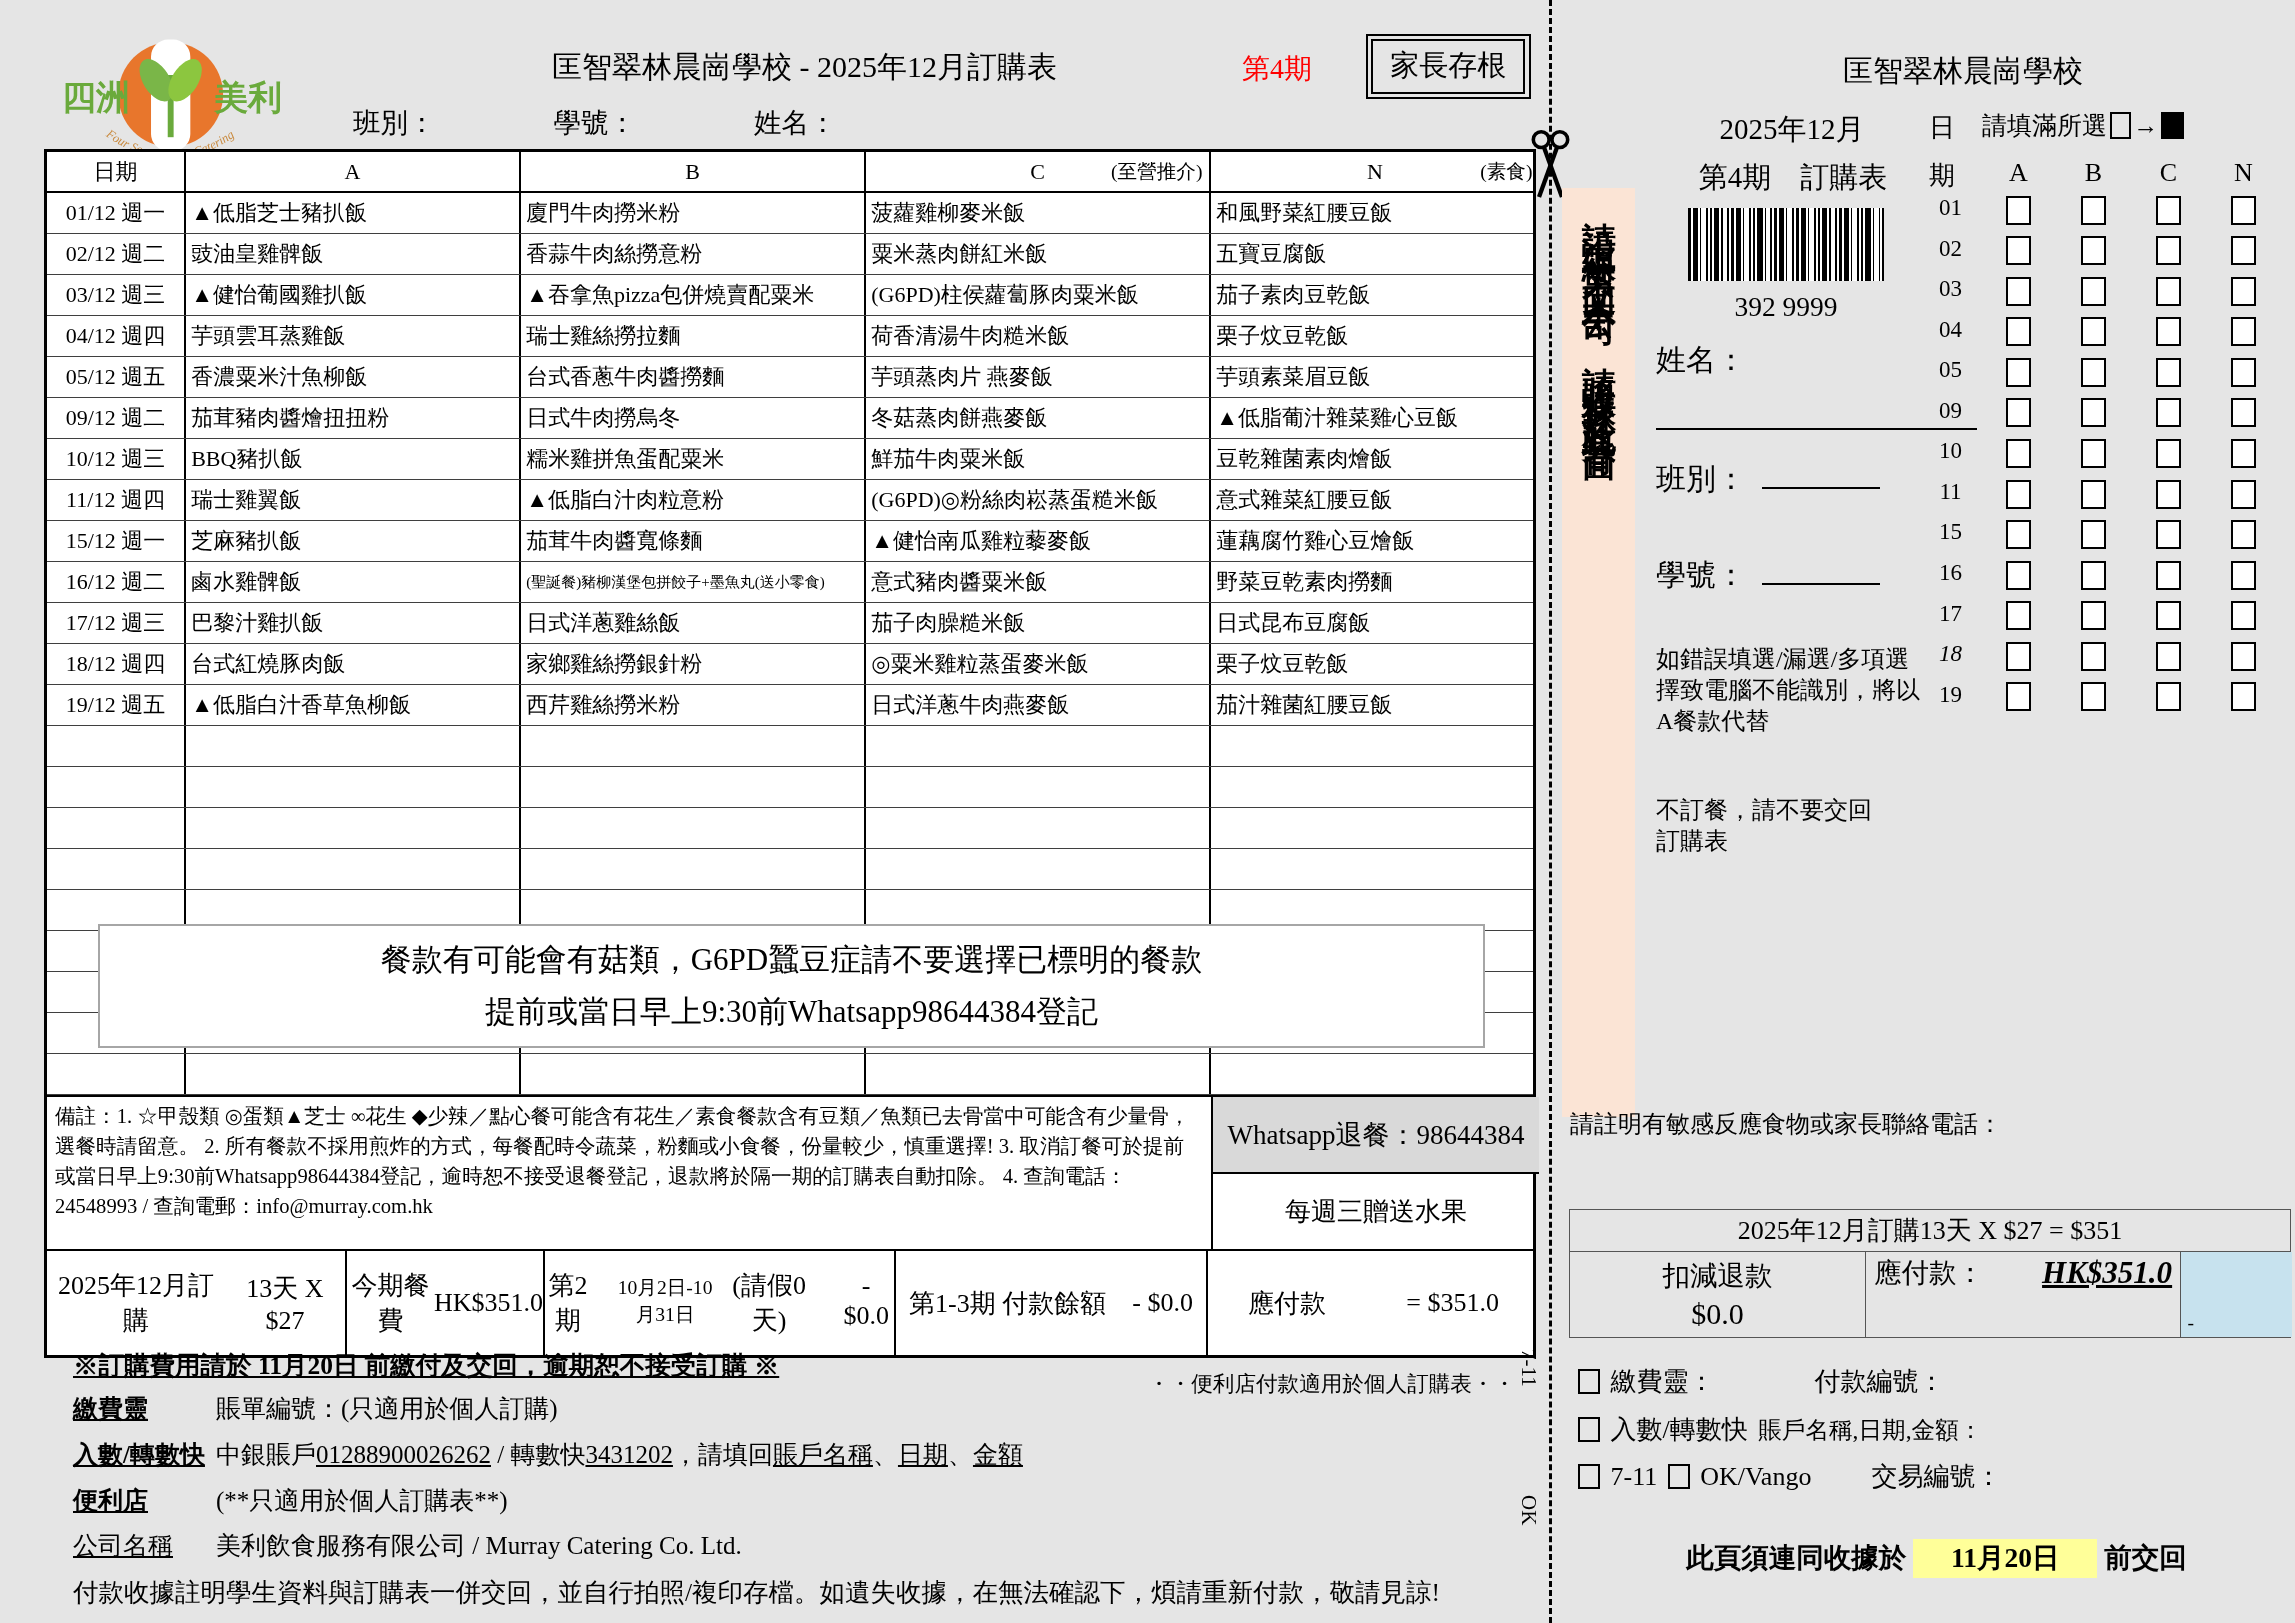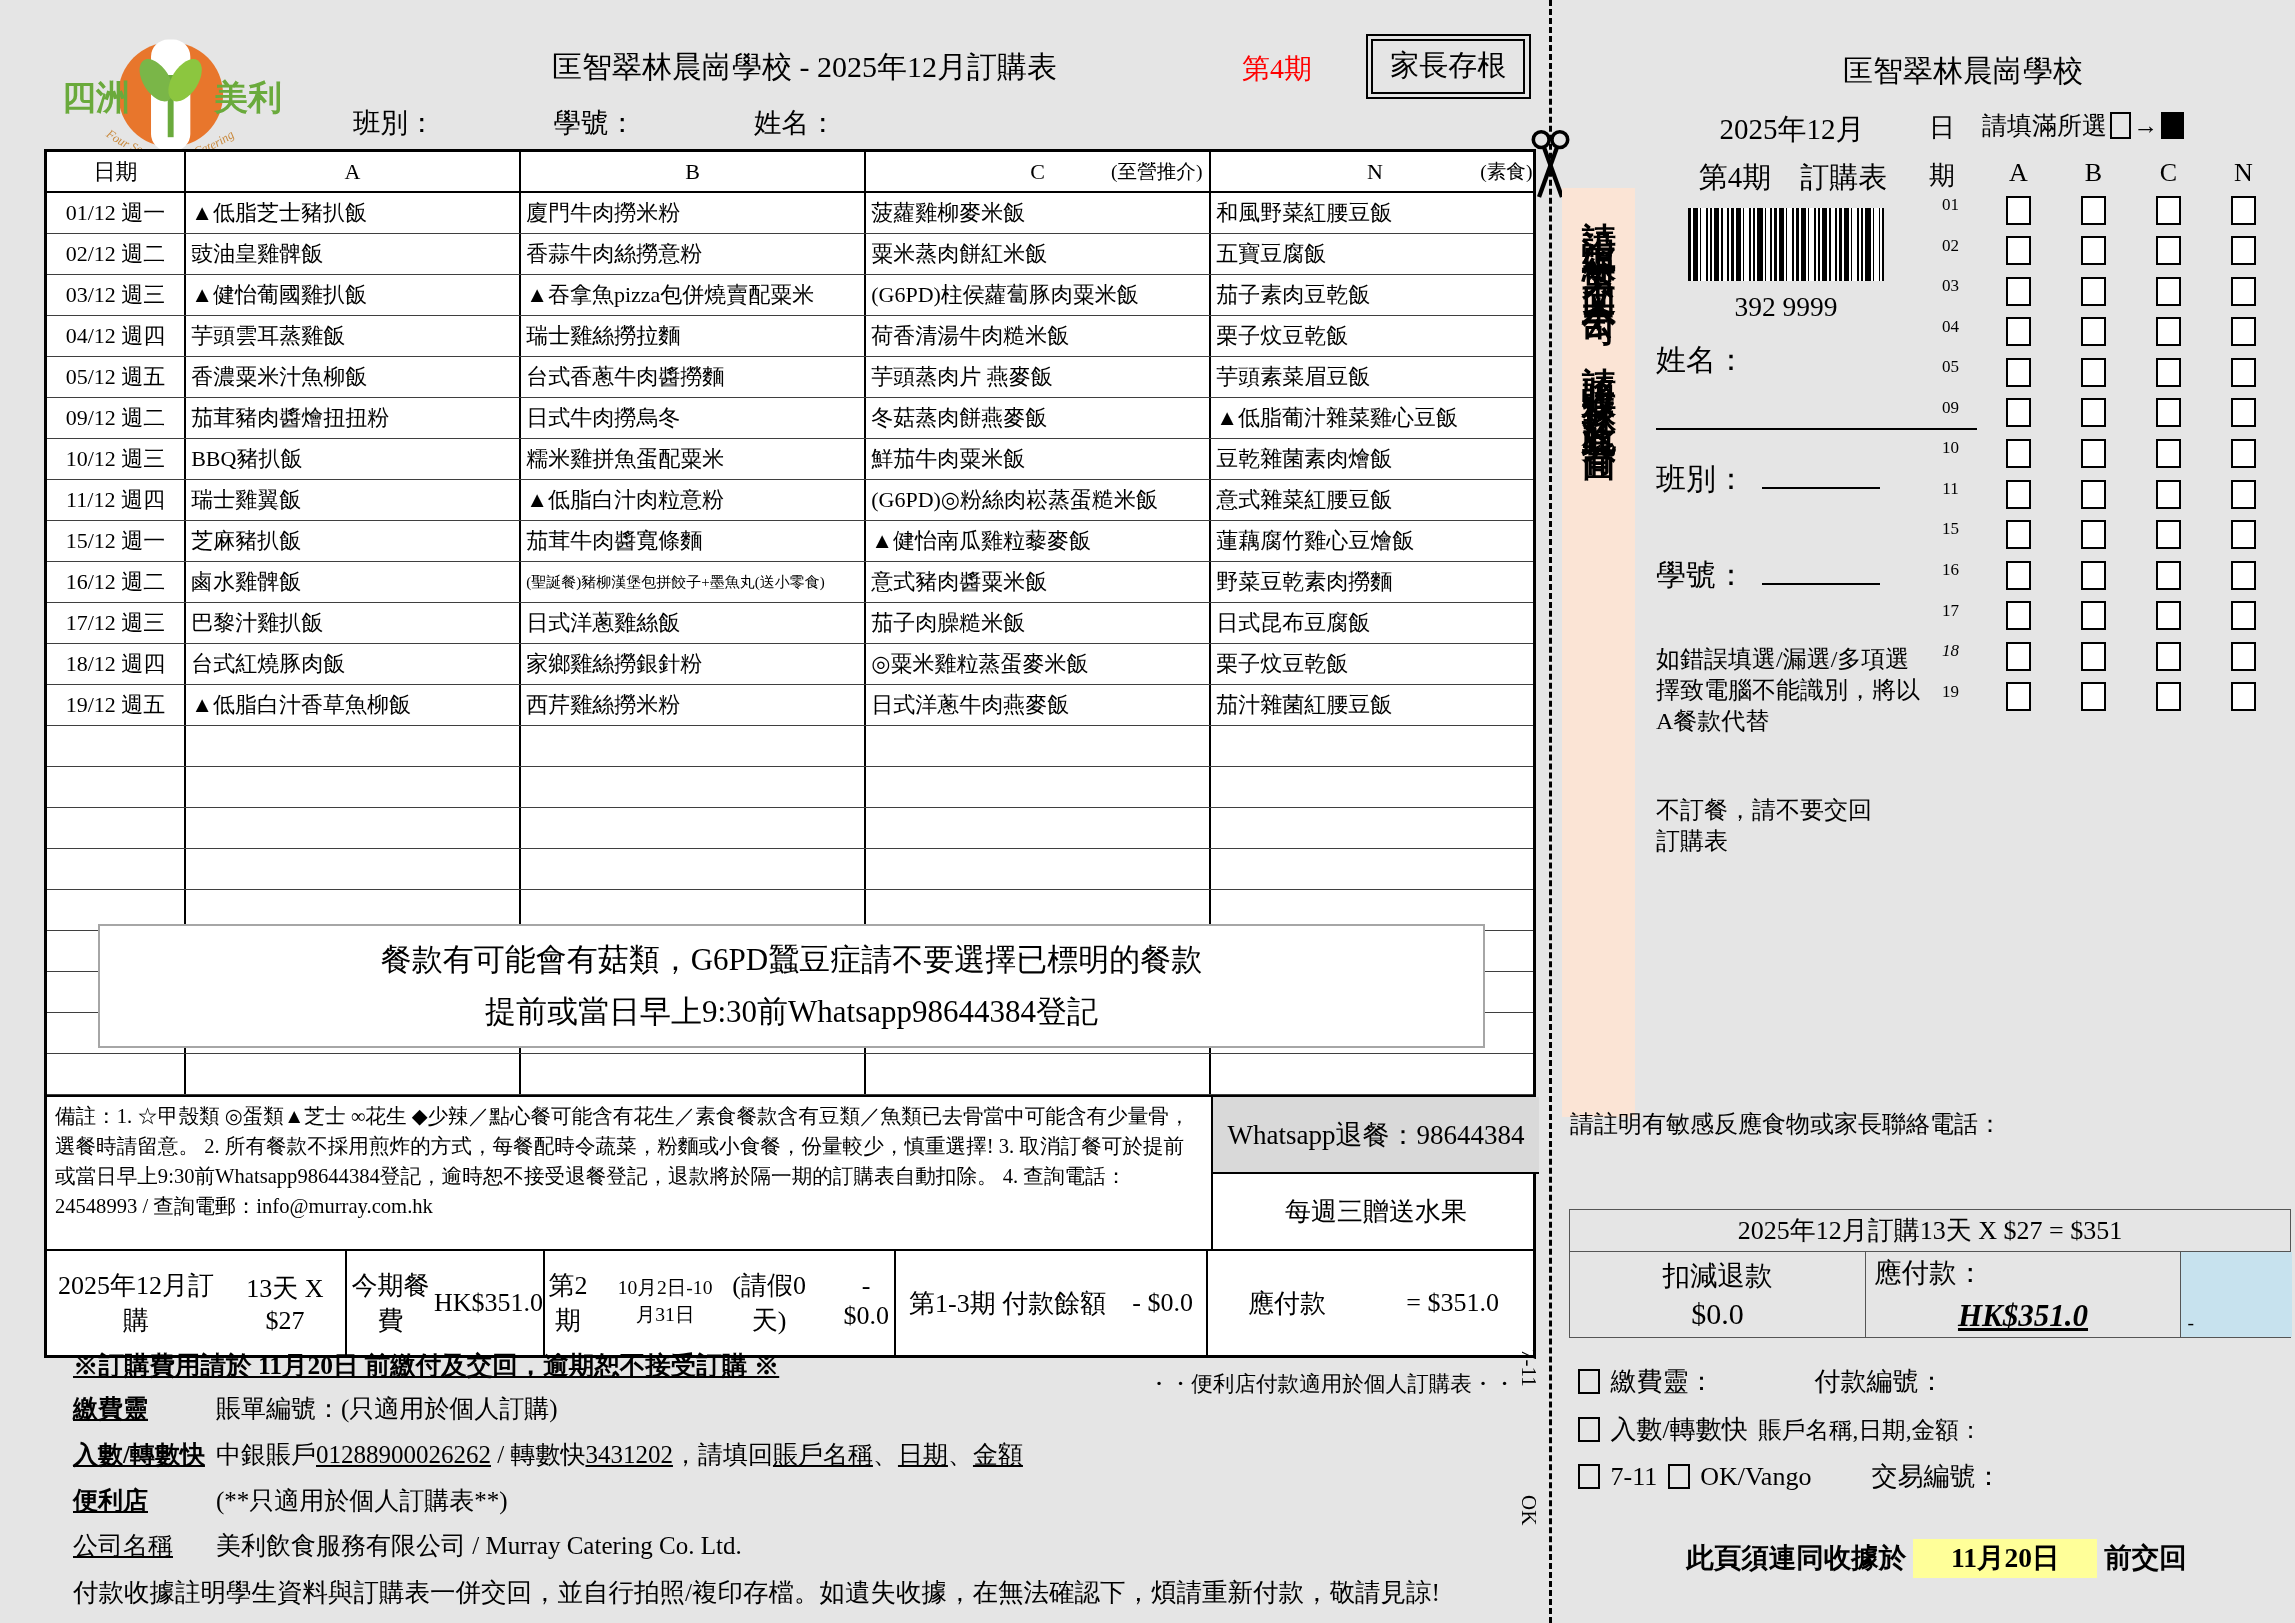--- a/index.html
+++ b/index.html
@@ -45,30 +45,30 @@
   .peach{left:1562px;top:188px;width:73px;height:929px;background:#fbe4d5;display:flex;justify-content:center}
   .peach div{writing-mode:vertical-rl;font-size:34px;font-weight:bold;letter-spacing:9.2px;padding-top:6.5px}
   
   .stub-title{left:1675px;top:51px;width:576px;text-align:center;font-size:30px}
   .f44{font-size:29px}
   .f40{font-size:26px}
   .f37{font-size:24px;white-space:normal;line-height:1.3}
   .mini-box{display:inline-block;width:21px;height:27.5px;border:2px solid #000;vertical-align:middle;margin:0 2.6px}
   .mini-box.filled{background:#000;border:none;width:23.6px}
   .barcode{left:1688px;top:208px;width:196px;height:73px;background:repeating-linear-gradient(90deg,#000 0 2.6px,#fff 2.6px 4.6px,#000 4.6px 9.8px,#fff 9.8px 11.8px,#000 11.8px 13px,#fff 13px 17.7px,#000 17.7px 19.6px,#fff 19.6px 21.6px)}
-  .stub-day-num{position:absolute;width:47px;text-align:center;font-size:17px}
+  .stub-day-num{position:absolute;width:47px;text-align:center;font-size:23px}
   .stub-cb{position:absolute;width:25px;height:29px;border:2px solid #000;background:#fff}
   .stub-colhead{position:absolute;width:25px;text-align:center;font-size:26px}
   .fill-line{display:inline-block;width:118px;height:30px;border-bottom:2px solid #000;margin-left:16.4px}
   .name-line{left:1656px;top:428px;width:321px;height:0;border-top:2px solid #000}
   .price-table{left:1569px;top:1209px;width:722px;border:1.3px solid #555}
   .pt-head{height:42px;display:flex;align-items:center;justify-content:center;font-size:26px;border-bottom:1.3px solid #555}
   .pt-row{display:grid;grid-template-columns:296px 315px 111px;height:85px}
   .pt-c1{border-right:1.3px solid #555;display:flex;flex-direction:column;justify-content:space-around;align-items:center;padding:3.9px 0;font-size:27.5px}
-  .pt-c2{border-right:1.3px solid #555;padding:2.6px 7.9px;font-size:27.5px;display:flex;flex-direction:column;justify-content:space-between}
+  .pt-c2{border-right:1.3px solid #555;padding:2.6px 7.9px;font-size:27.5px;display:flex;justify-content:space-between}
   .pt-val{font-style:italic;font-weight:bold;text-decoration:underline;font-size:31px;text-align:center}
   .pt-c3{background:#c7e2ee;position:relative}
   .pt-c3 span{position:absolute;left:6.5px;bottom:2.6px;font-size:19.6px}
   .opt{position:absolute;display:flex;align-items:center;gap:10.5px;font-size:26px;white-space:nowrap}
   .cb{display:inline-block;width:22px;height:25px;border:2px solid #000;flex:none}
   .ret-line{left:1603px;top:1539px;width:667px;text-align:center;font-weight:bold;font-size:27.5px;white-space:nowrap}
   .hl{background:#ffff99;padding:1.3px 38px;display:inline-block}
 </style>
 </head>
 <body>

